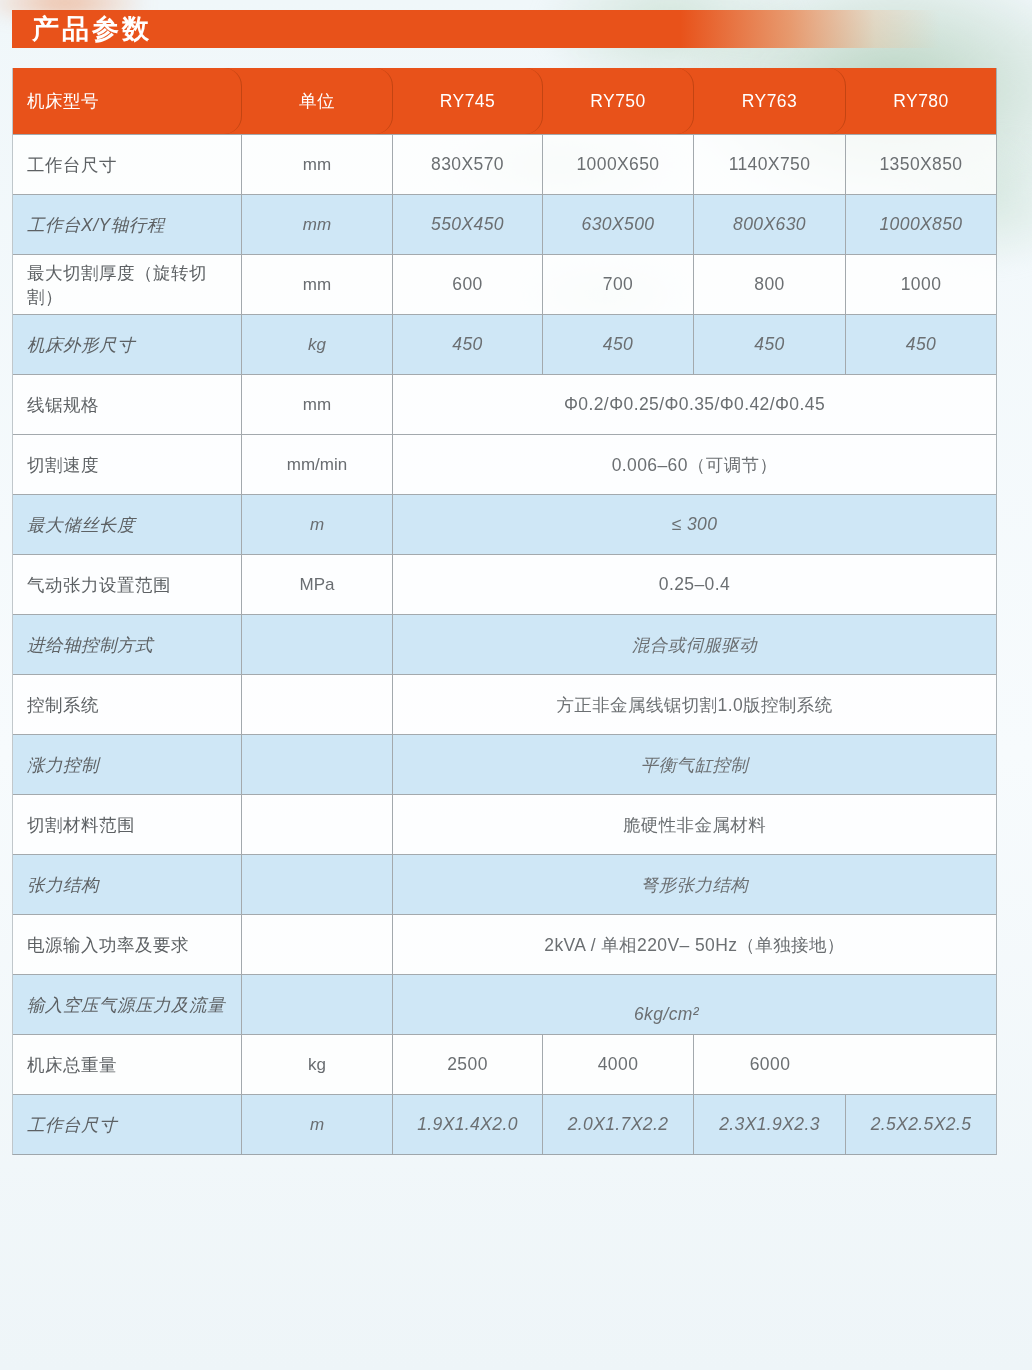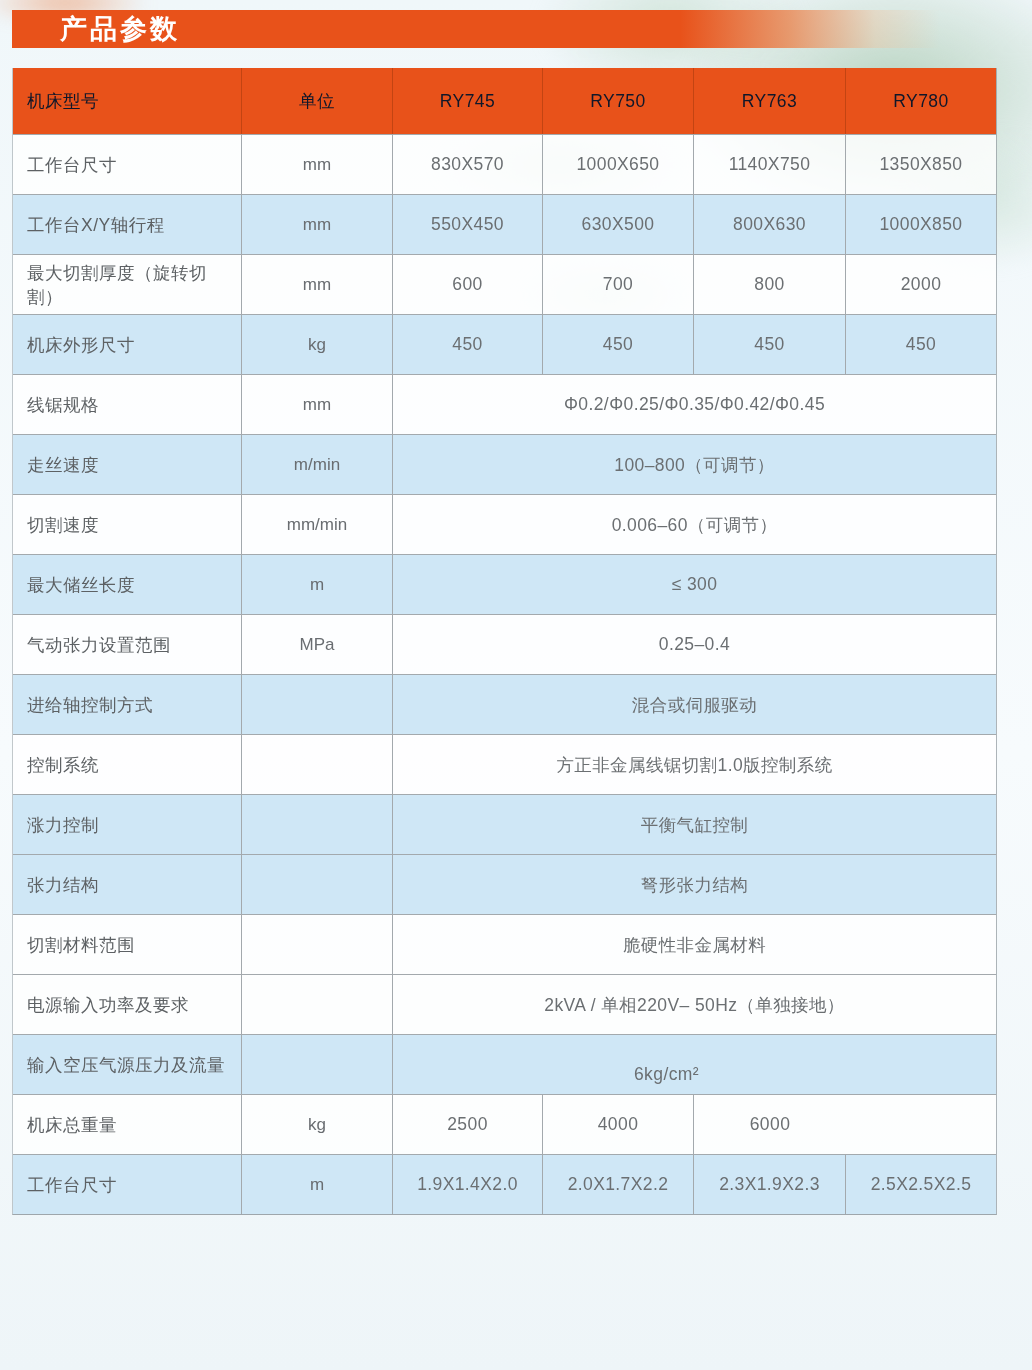--- a/index.html
+++ b/index.html
@@ -31,21 +31,21 @@
   #bg-smudge2 { left:510px; top:255px; width:190px; height:80px;
     background:radial-gradient(closest-side, rgba(211,231,216,0.5), rgba(211,231,216,0) 90%);
     filter:blur(9px); }
   #bg-orange-tl { left:-30px; top:-20px; width:190px; height:46px;
     background:radial-gradient(closest-side, rgba(236,126,66,0.55), rgba(236,126,66,0) 90%);
     filter:blur(9px); }
 
   
   #banner {
     position:absolute; left:12px; top:10px; width:928px; height:38px;
-    display:flex; align-items:center; box-sizing:border-box; padding-left:48px;
+    display:flex; align-items:center; box-sizing:border-box; padding-left:20px;
     background:linear-gradient(to right,
       var(--accent) 0%, var(--accent) 72%,
       rgba(234,132,78,0.78) 84%, rgba(241,191,152,0.38) 93%,
       rgba(244,216,192,0) 100%);
   }
   #banner .title { color:#ffffff; font-size:27px; font-weight:bold; letter-spacing:3px; }
 
   
   #spec-table {
     position:absolute; left:12px; top:68px; width:983px;
@@ -54,26 +54,26 @@
     border-bottom:1px solid rgba(150,158,163,0.9);
     box-sizing:content-box;
   }
   .t-row { display:grid; height:60px; box-sizing:border-box; }
   .t-row.cols   { grid-template-columns:229px 151px 150px 151px 152px 1fr; }
   .t-row.merged { grid-template-columns:229px 151px 1fr; }
   .t-header { height:66px; background:var(--accent);
     grid-template-columns:229px 151px 150px 151px 152px 1fr; }
   .t-row + .t-row { border-top:1px solid #a3a9ad; }
   .t-row.white { background:rgba(255,255,255,0.8); }
-  .t-row.blue  { background:var(--row-blue); }
+  .t-row.blue  { background:var(--row-blue);font-style:italic; }
 
   .h-cell {
     display:flex; align-items:center; justify-content:center;
-    color:#0f172a; font-size:17.5px; letter-spacing:0.5px;
-    border-right:1px solid rgba(164,56,12,0.55); box-sizing:border-box;
+    color:#ffffff; font-size:17.5px; letter-spacing:0.5px;
+    border-right:1px solid rgba(164,56,12,0.55); box-sizing:border-box;border-radius:18px;
   }
   .h-cell:last-child { border-right:none; }
   .h-cell.first { justify-content:flex-start; padding-left:14px; }
 
   .c-param {
     display:flex; align-items:center; padding-left:14px;
     color:#5d6164; font-size:17.5px; letter-spacing:0.5px;
     border-right:1px solid #a3a9ad; box-sizing:border-box;
   }
   .c-unit {
@@ -132,40 +132,35 @@
         <div class="c-val">630X500</div>
         <div class="c-val">800X630</div>
         <div class="c-val">1000X850</div>
       </div>
       <div class="t-row white cols">
         <div class="c-param">最大切割厚度（旋转切割）</div>
         <div class="c-unit">mm</div>
         <div class="c-val">600</div>
         <div class="c-val">700</div>
         <div class="c-val">800</div>
-        <div class="c-val">2000</div>
+        <div class="c-val">1000</div>
       </div>
       <div class="t-row blue cols">
         <div class="c-param">机床外形尺寸</div>
         <div class="c-unit">kg</div>
         <div class="c-val">450</div>
         <div class="c-val">450</div>
         <div class="c-val">450</div>
         <div class="c-val">450</div>
       </div>
       <div class="t-row white merged">
         <div class="c-param">线锯规格</div>
         <div class="c-unit">mm</div>
         <div class="c-span">Φ0.2/Φ0.25/Φ0.35/Φ0.42/Φ0.45</div>
       </div>
-      <div class="t-row blue merged">
-        <div class="c-param">走丝速度</div>
-        <div class="c-unit">m/min</div>
-        <div class="c-span">100–800（可调节）</div>
-      </div>
       <div class="t-row white merged">
         <div class="c-param">切割速度</div>
         <div class="c-unit">mm/min</div>
         <div class="c-span">0.006–60（可调节）</div>
       </div>
       <div class="t-row blue merged">
         <div class="c-param">最大储丝长度</div>
         <div class="c-unit">m</div>
         <div class="c-span">≤ 300</div>
       </div>
@@ -182,29 +177,29 @@
       <div class="t-row white merged">
         <div class="c-param">控制系统</div>
         <div class="c-unit"></div>
         <div class="c-span">方正非金属线锯切割1.0版控制系统</div>
       </div>
       <div class="t-row blue merged">
         <div class="c-param">涨力控制</div>
         <div class="c-unit"></div>
         <div class="c-span">平衡气缸控制</div>
       </div>
+      <div class="t-row white merged">
+        <div class="c-param">切割材料范围</div>
+        <div class="c-unit"></div>
+        <div class="c-span">脆硬性非金属材料</div>
+      </div>
       <div class="t-row blue merged">
         <div class="c-param">张力结构</div>
         <div class="c-unit"></div>
         <div class="c-span">弩形张力结构</div>
-      </div>
-      <div class="t-row white merged">
-        <div class="c-param">切割材料范围</div>
-        <div class="c-unit"></div>
-        <div class="c-span">脆硬性非金属材料</div>
       </div>
       <div class="t-row white merged">
         <div class="c-param">电源输入功率及要求</div>
         <div class="c-unit"></div>
         <div class="c-span">2kVA  /  单相220V– 50Hz（单独接地）</div>
       </div>
       <div class="t-row blue merged">
         <div class="c-param">输入空压气源压力及流量</div>
         <div class="c-unit"></div>
         <div class="c-span parts">

